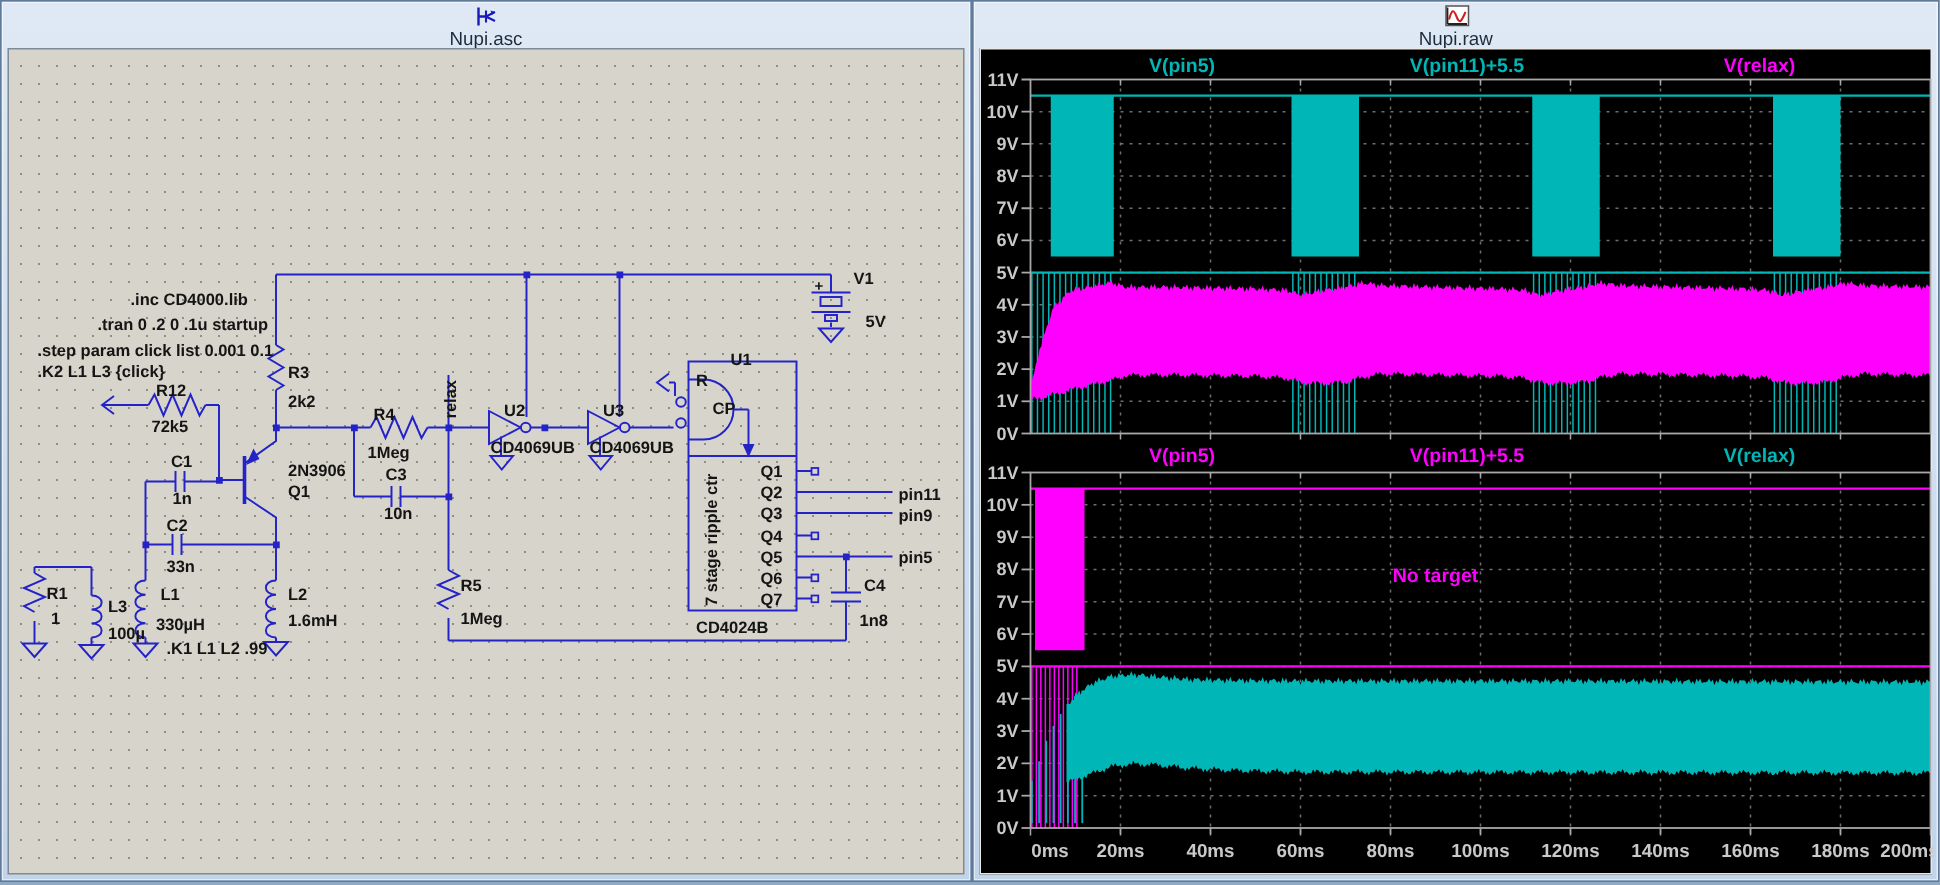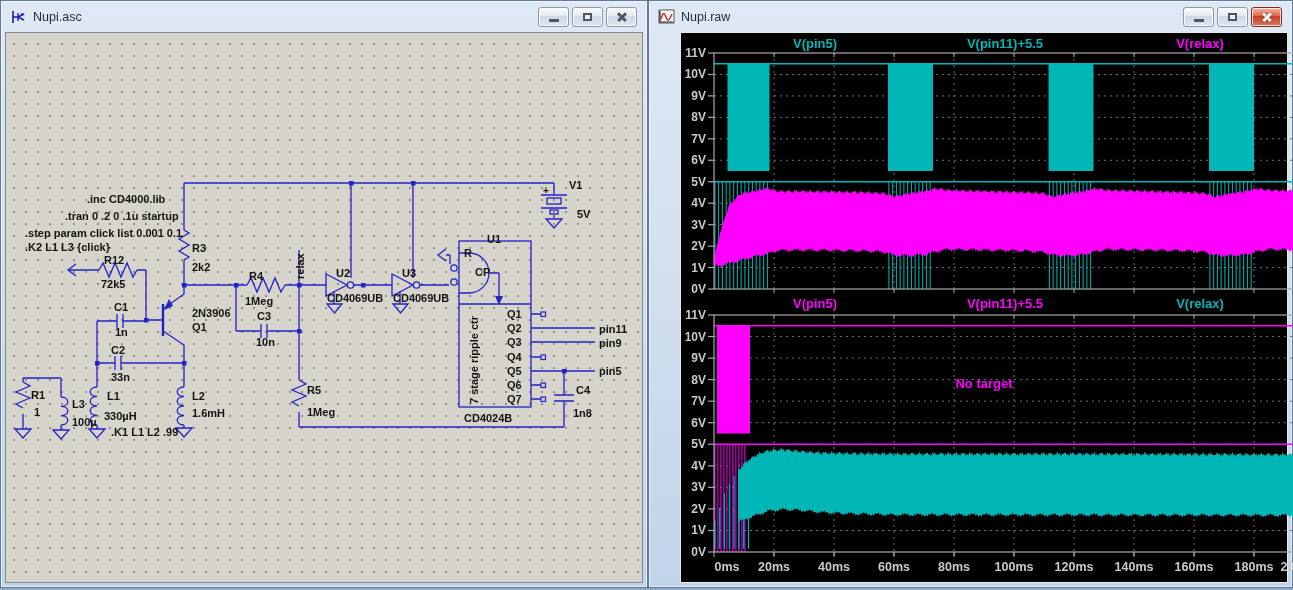--- a/index.html
+++ b/index.html
@@ -4,41 +4,41 @@
 <style>
   html,body{margin:0;padding:0;width:1293px;height:590px;overflow:hidden;
     font-family:"Liberation Sans",sans-serif;background:#8fa9c4;}
   #stage{position:relative;width:1293px;height:590px;}
   .window{position:absolute;top:0;height:588px;border:1px solid #5f7b9c;
     background:linear-gradient(180deg,#dfe9f5,#c2d4e9);box-sizing:border-box;
     box-shadow:inset 0 0 0 1px rgba(255,255,255,.55);}
   #win-schematic{left:0;width:648px;}
   #win-waveform{left:648px;width:645px;text-align:right;}
   .titlebar{position:absolute;left:2px;right:2px;top:2px;height:28px;display:flex;
-    align-items:center;}
+    align-items:center;flex-direction:column;}
   .title-icon{width:17px;height:16px;margin:0 6px 0 7px;flex:0 0 auto;}
   .title-text{font-size:12.5px;color:#1d2b3a;}
   .winbtns{margin-left:auto;display:flex;gap:3px;margin-right:8px;}
   .wbtn{width:29px;height:18px;border:1px solid #8a99ac;border-radius:3px;
     background:linear-gradient(180deg,#fbfdfe,#e3e9f1 45%,#cfd9e6 46%,#dee6ef);
     display:flex;align-items:center;justify-content:center;position:relative;
     box-shadow:inset 0 0 0 1px rgba(255,255,255,.8);}
   .wbtn.close-active{background:linear-gradient(180deg,#f6b6a2,#e0654a 45%,#c7402a 46%,#d9755f);
     border-color:#7e2d1c;}
   .g-min{width:10px;height:3px;background:#4c5668;margin-top:7px;}
   .g-max{width:9px;height:8px;border:2px solid #4c5668;box-sizing:border-box;background:#eef3f8;}
   .g-close-a,.g-close-b{position:absolute;left:50%;top:50%;width:11px;height:2.6px;background:#4c5668;}
   .g-close-a{transform:translate(-50%,-50%) rotate(45deg);}
   .g-close-b{transform:translate(-50%,-50%) rotate(-45deg);}
   .close-active .g-close-a,.close-active .g-close-b{background:#fff;box-shadow:0 0 2px #7e2d1c;}
   .client{position:absolute;left:4px;right:4px;top:31px;bottom:4px;border:1px solid #7d8a99;}
   #schematic-client{background-color:#d7d4cb;
     background-image:radial-gradient(circle,#8f8e85 0.9px,rgba(0,0,0,0) 1px);
     background-size:12px 12px;background-position:2px 5px;}
-  #waveform-client{background:#000;border-color:#e8e8e8;margin-left:27px;}
+  #waveform-client{background:#000;border-color:#e8e8e8;}
   svg{display:block;}
   text{font-family:"Liberation Sans",sans-serif;}
 </style>
 </head>
 <body>
 
 <div id="stage">
 
   <div class="window" id="win-schematic">
     <div class="titlebar">

